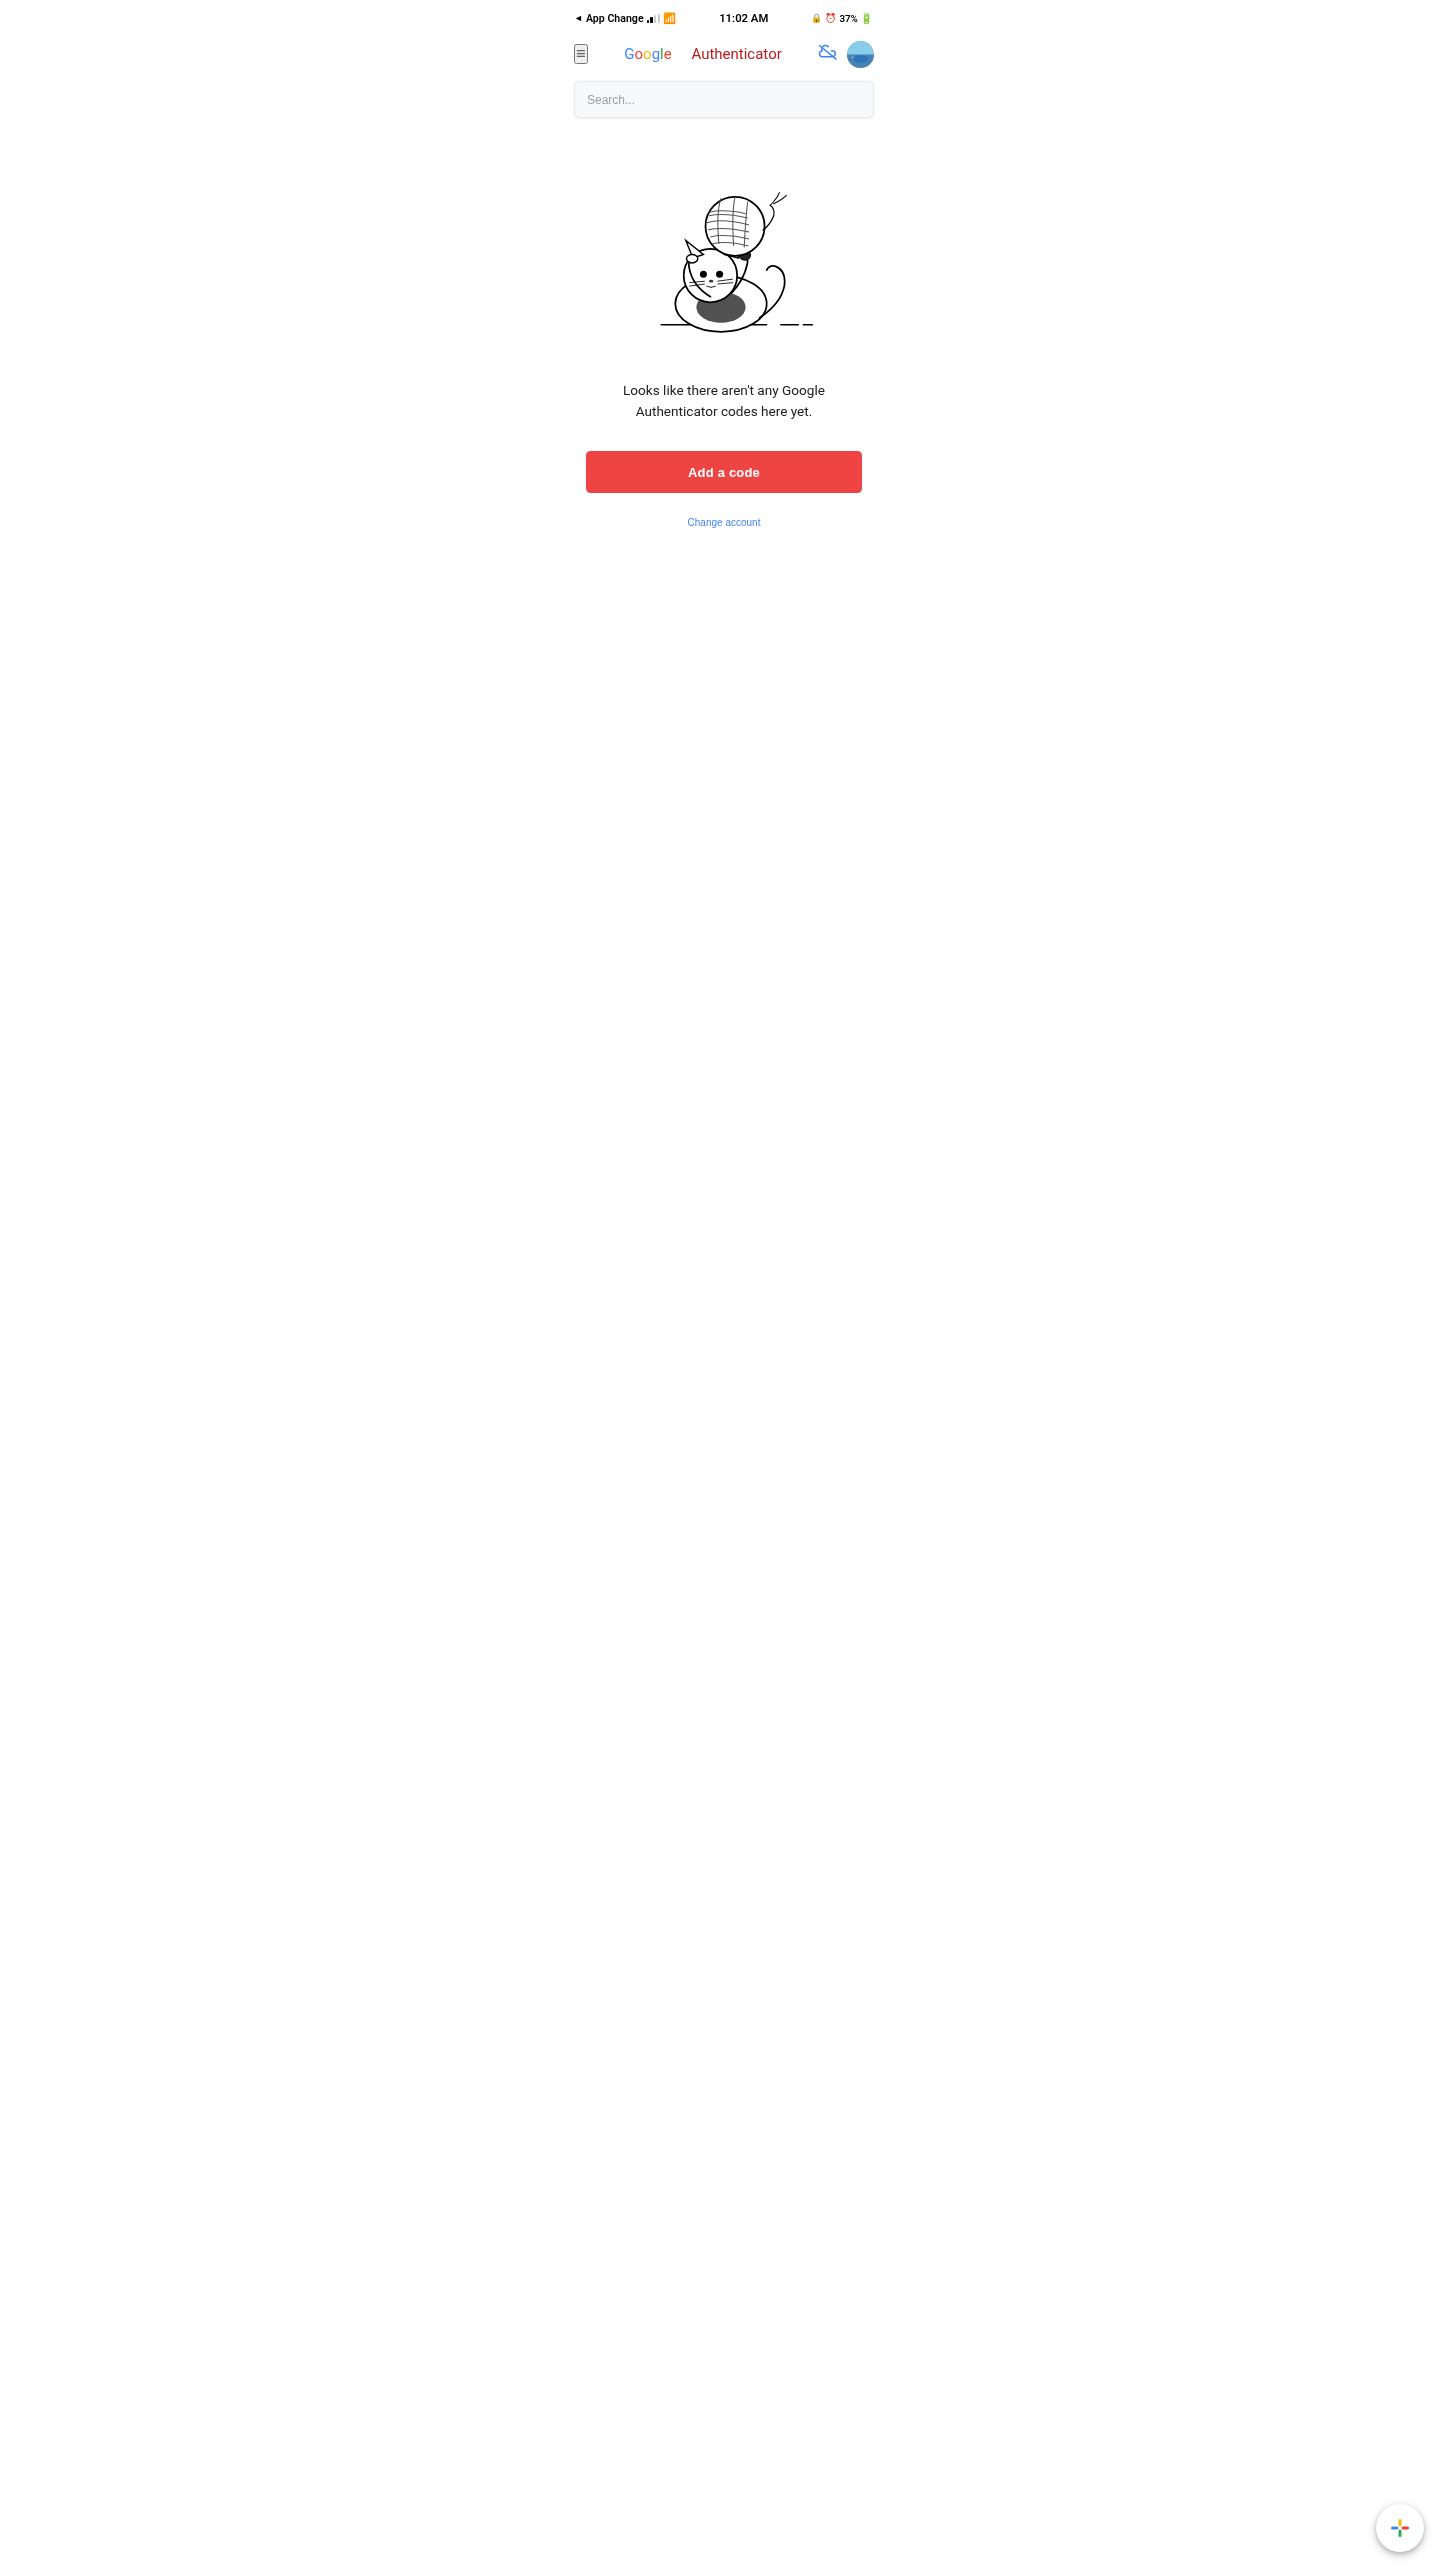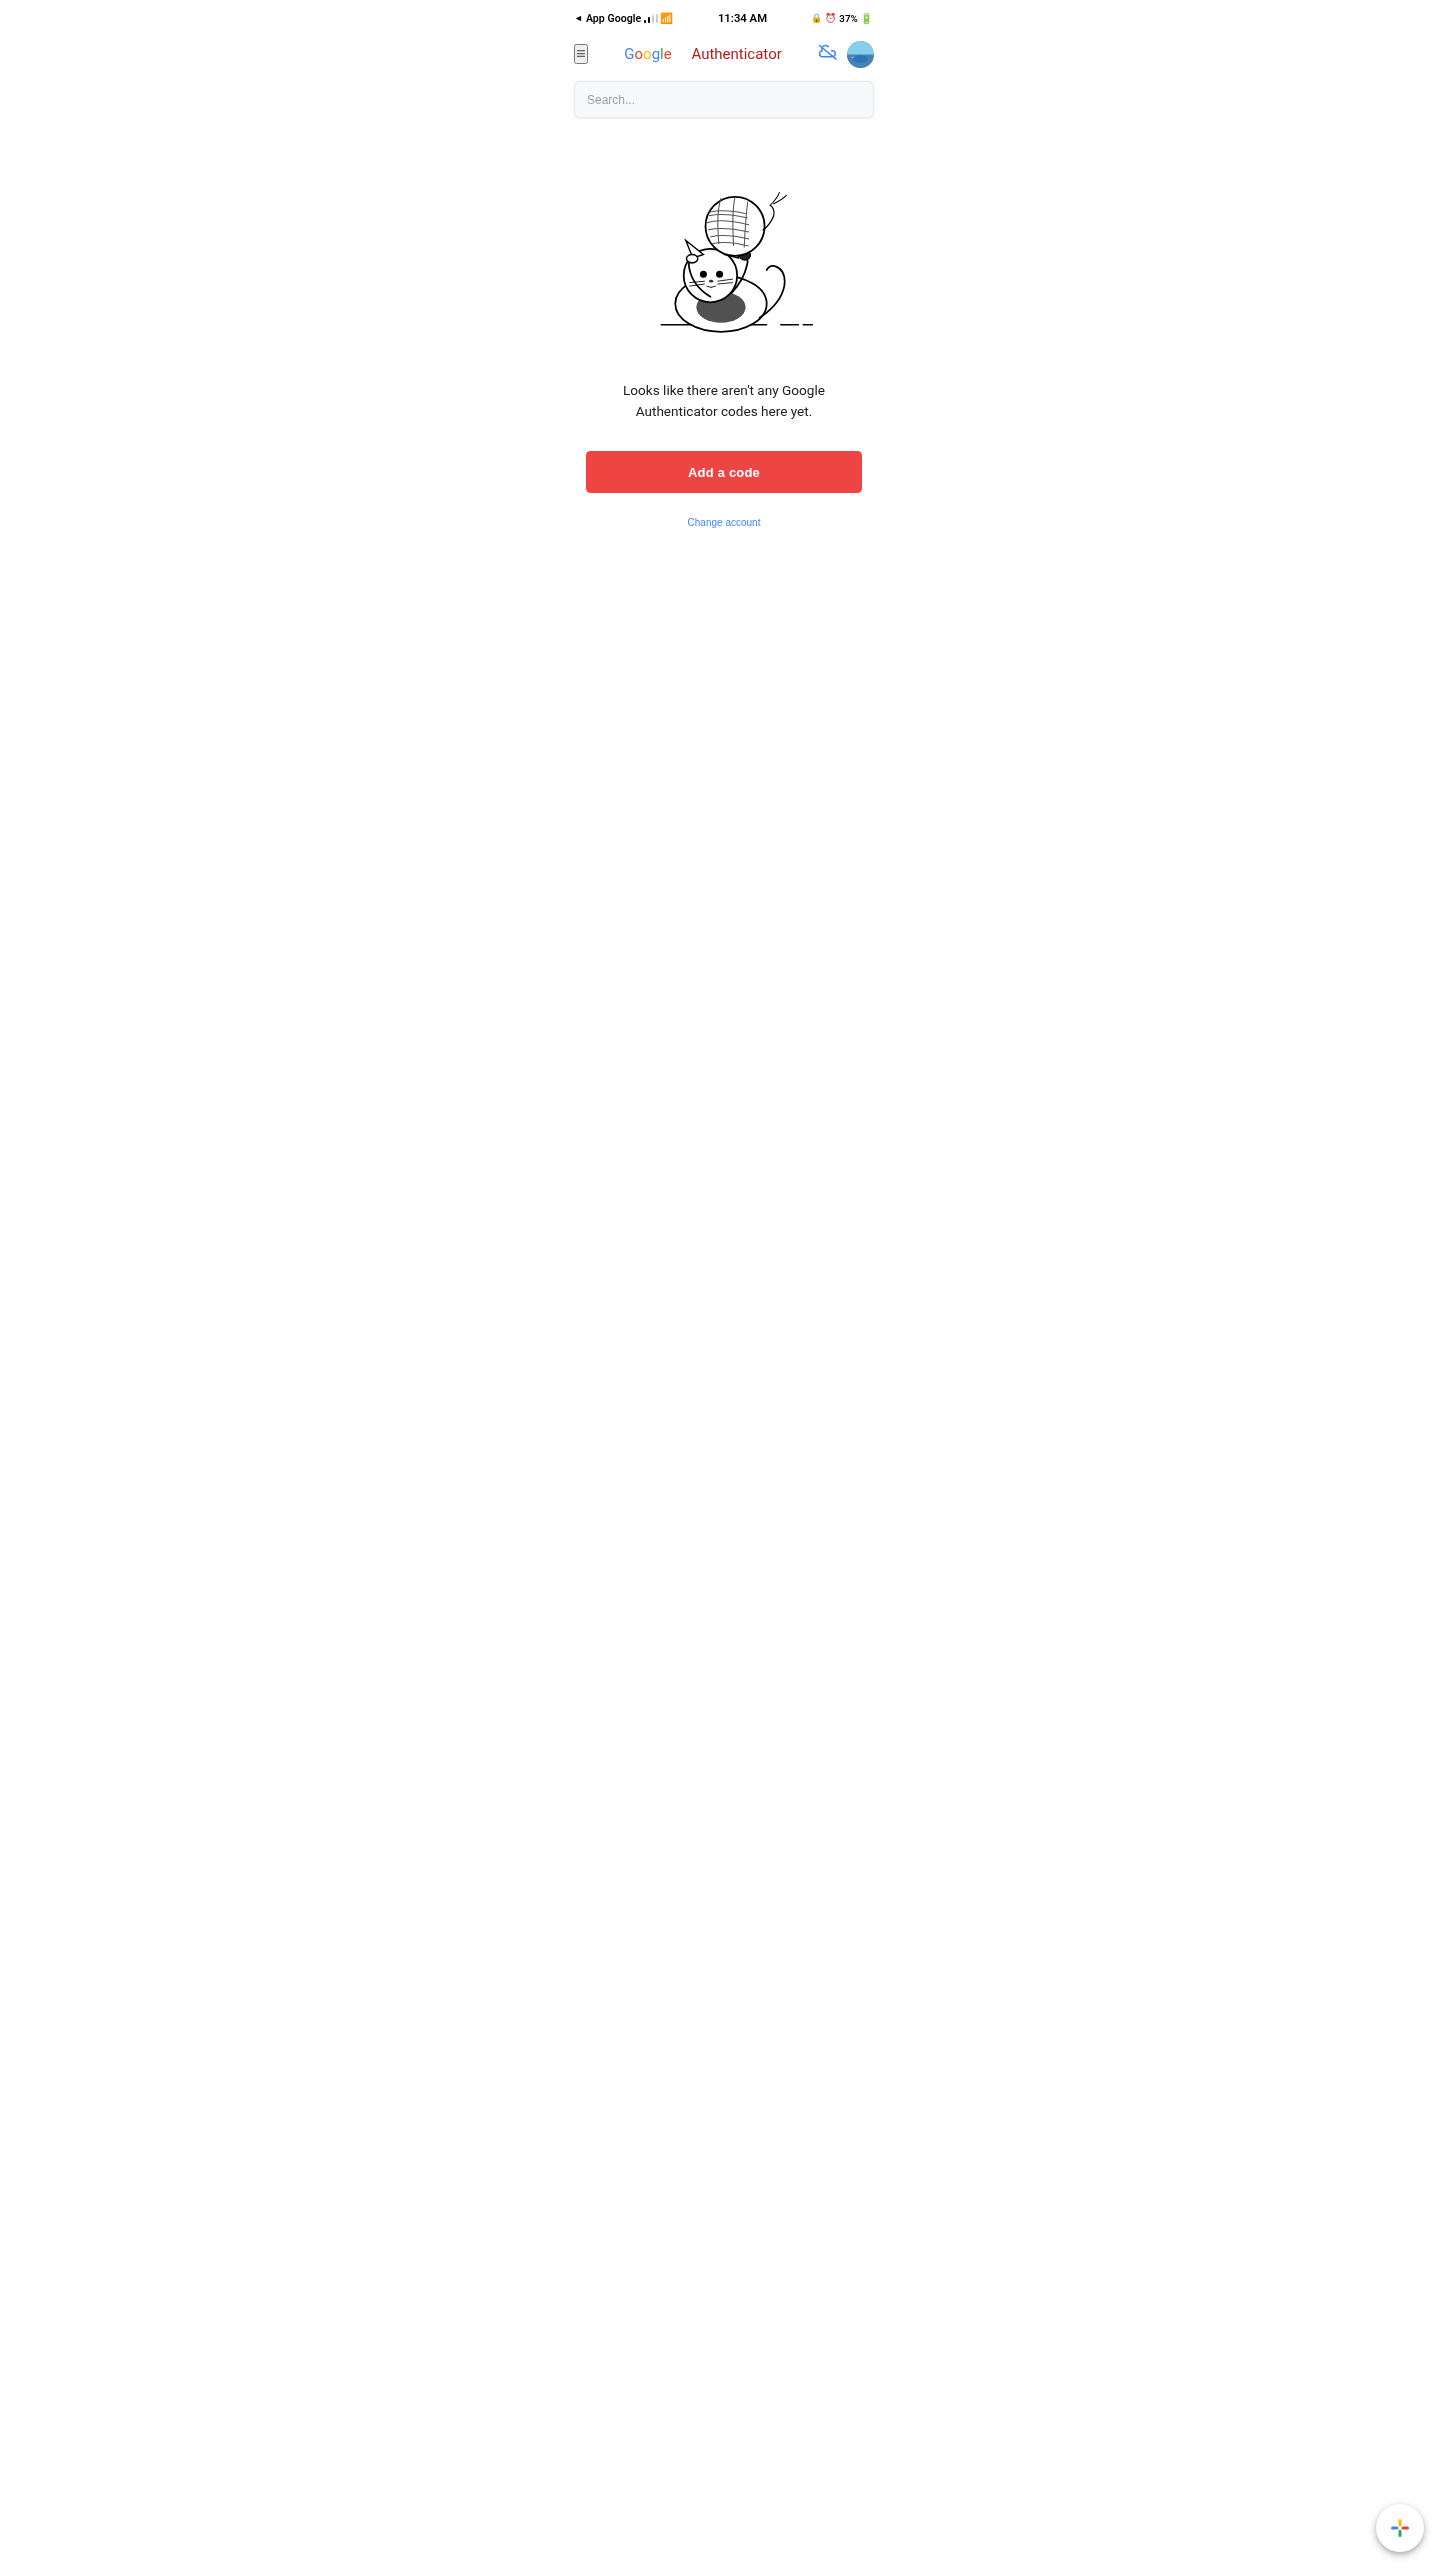--- a/index.html
+++ b/index.html
@@ -213,30 +213,30 @@
       width: 24px;
       height: 24px;
     }
   </style>
 </head>
 <body>
 
 <div class="status-bar">
   <div class="status-left">
     <span style="font-size:9px;">◄</span>
-    <span>App Google</span>
+    <span>App Change</span>
     <div class="signal-bars">
       <div class="signal-bar" style="height:3px;"></div>
       <div class="signal-bar" style="height:5.3px;"></div>
       <div class="signal-bar" style="height:7.5px; background:#ccc;"></div>
       <div class="signal-bar" style="height:9px; background:#ccc;"></div>
     </div>
     <span class="wifi-icon">📶</span>
   </div>
-  <div class="status-center">11:34 AM</div>
+  <div class="status-center">11:02 AM</div>
   <div class="status-right">
     <span style="font-size:9px;">🔒</span>
     <span style="font-size:9px;">⏰</span>
     <span>37%</span>
     <span style="font-size:10.6px;">🔋</span>
   </div>
 </div>
 
 <nav class="nav-bar">
   <button class="hamburger-icon">

